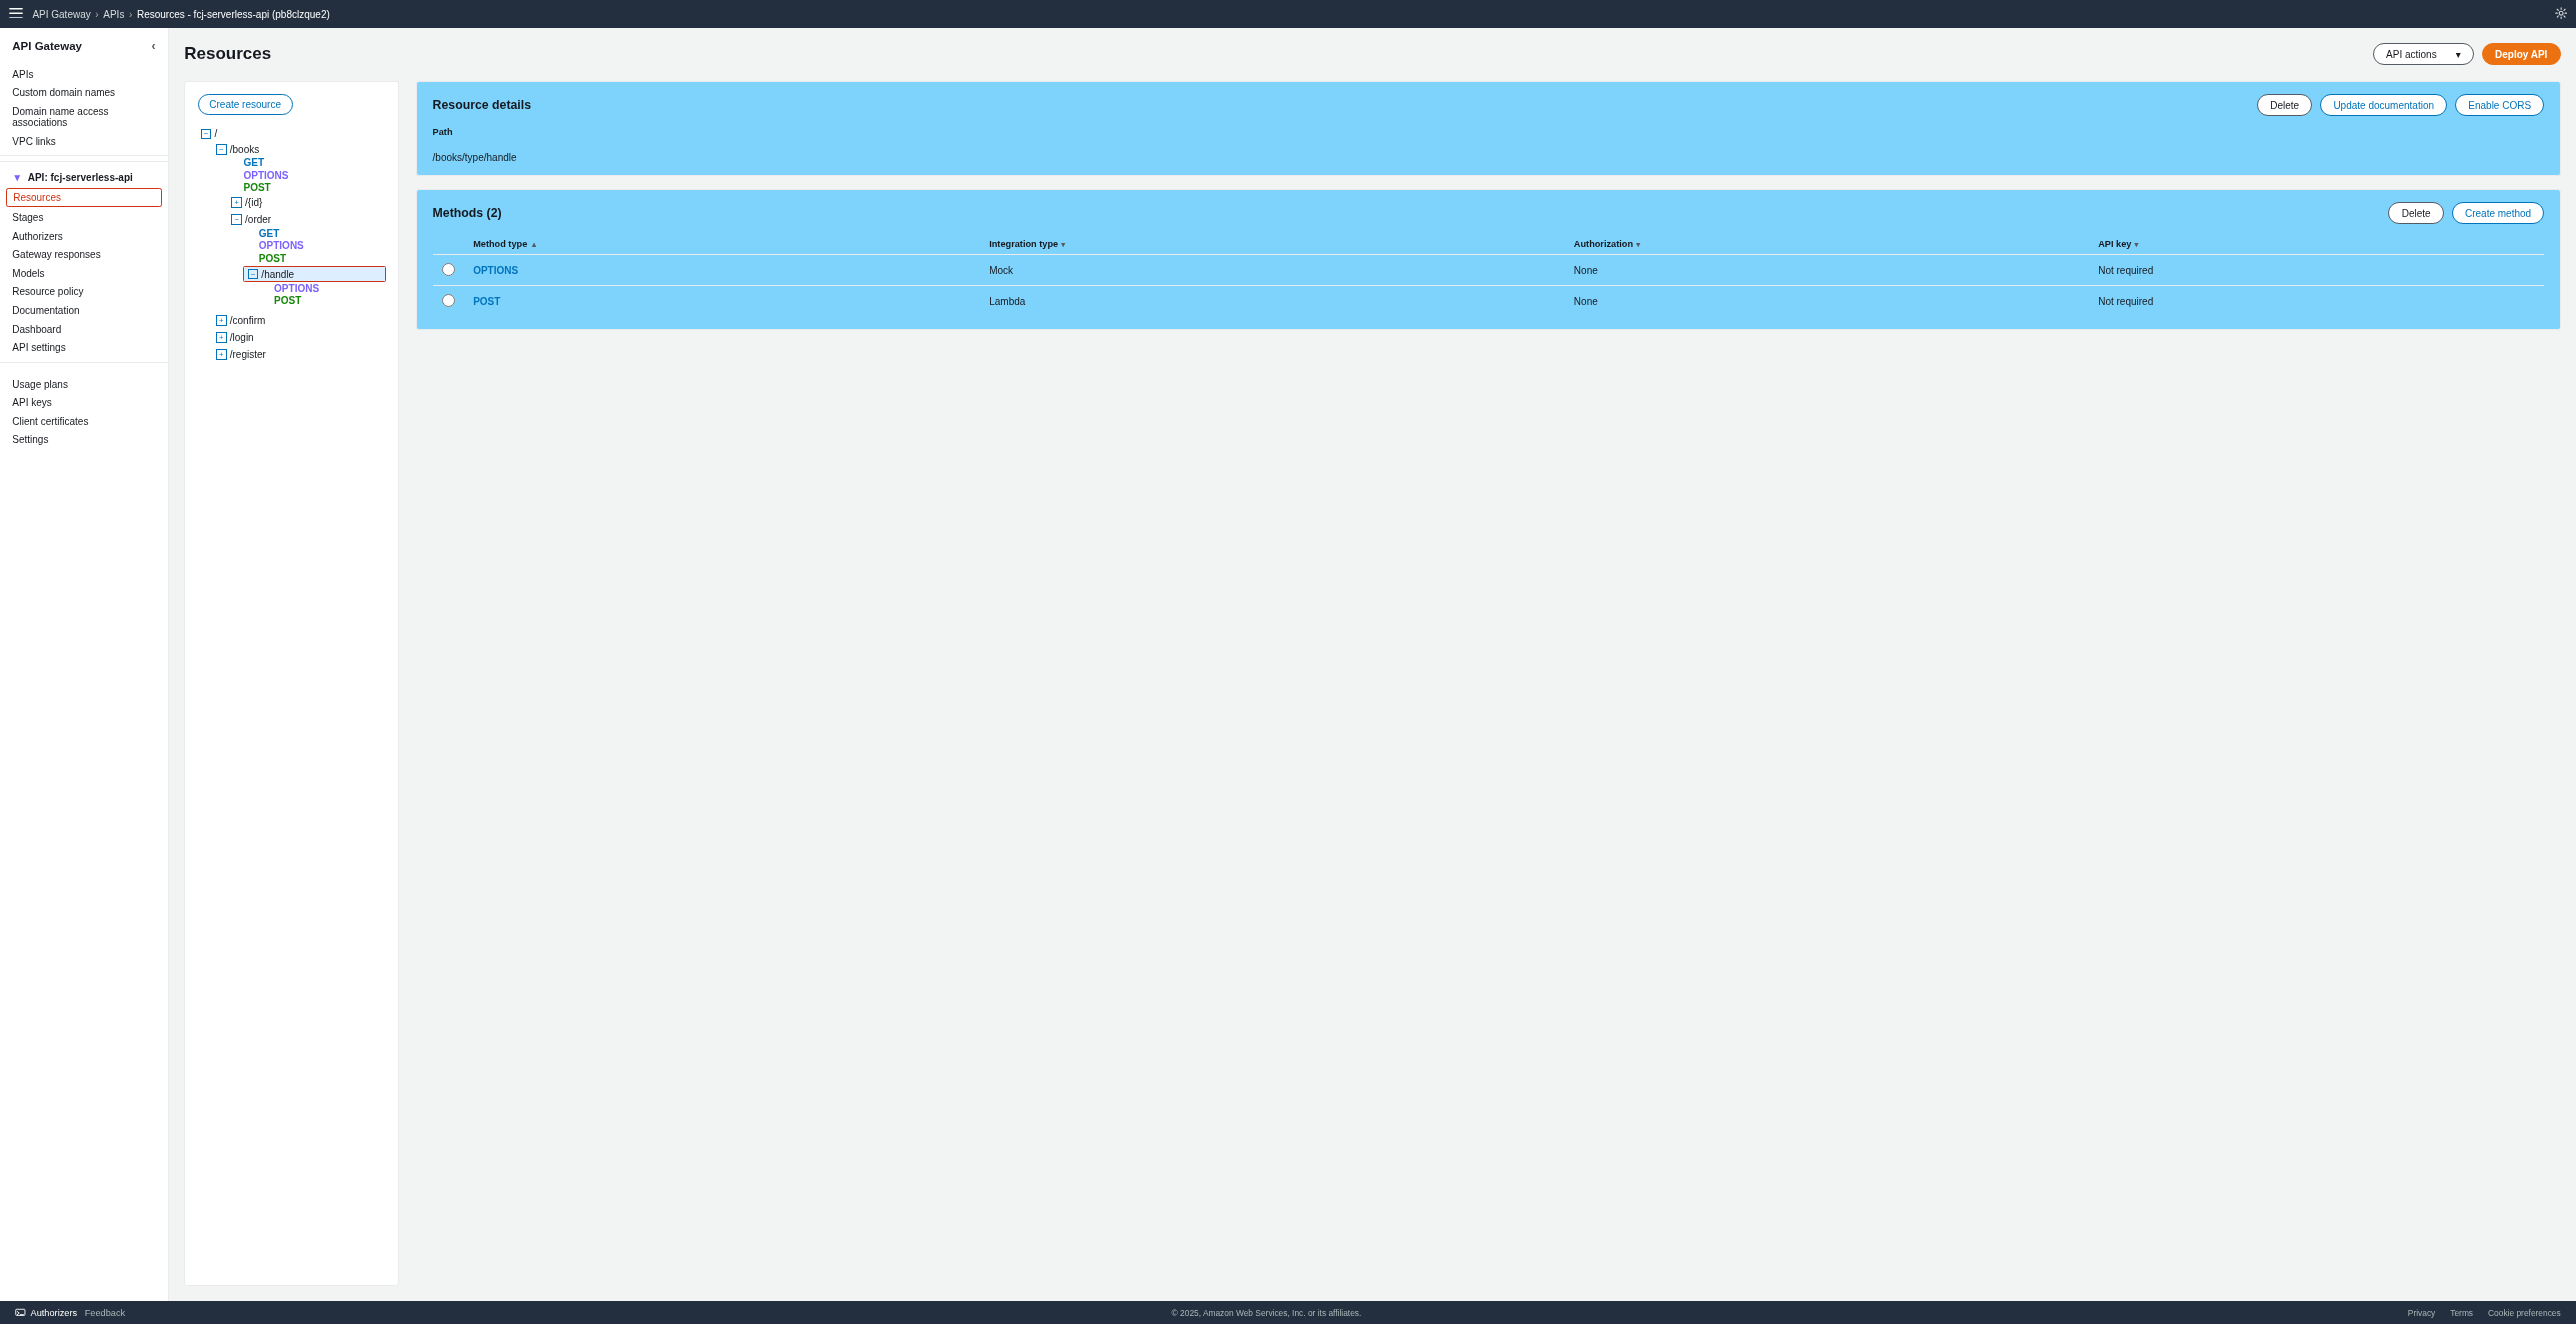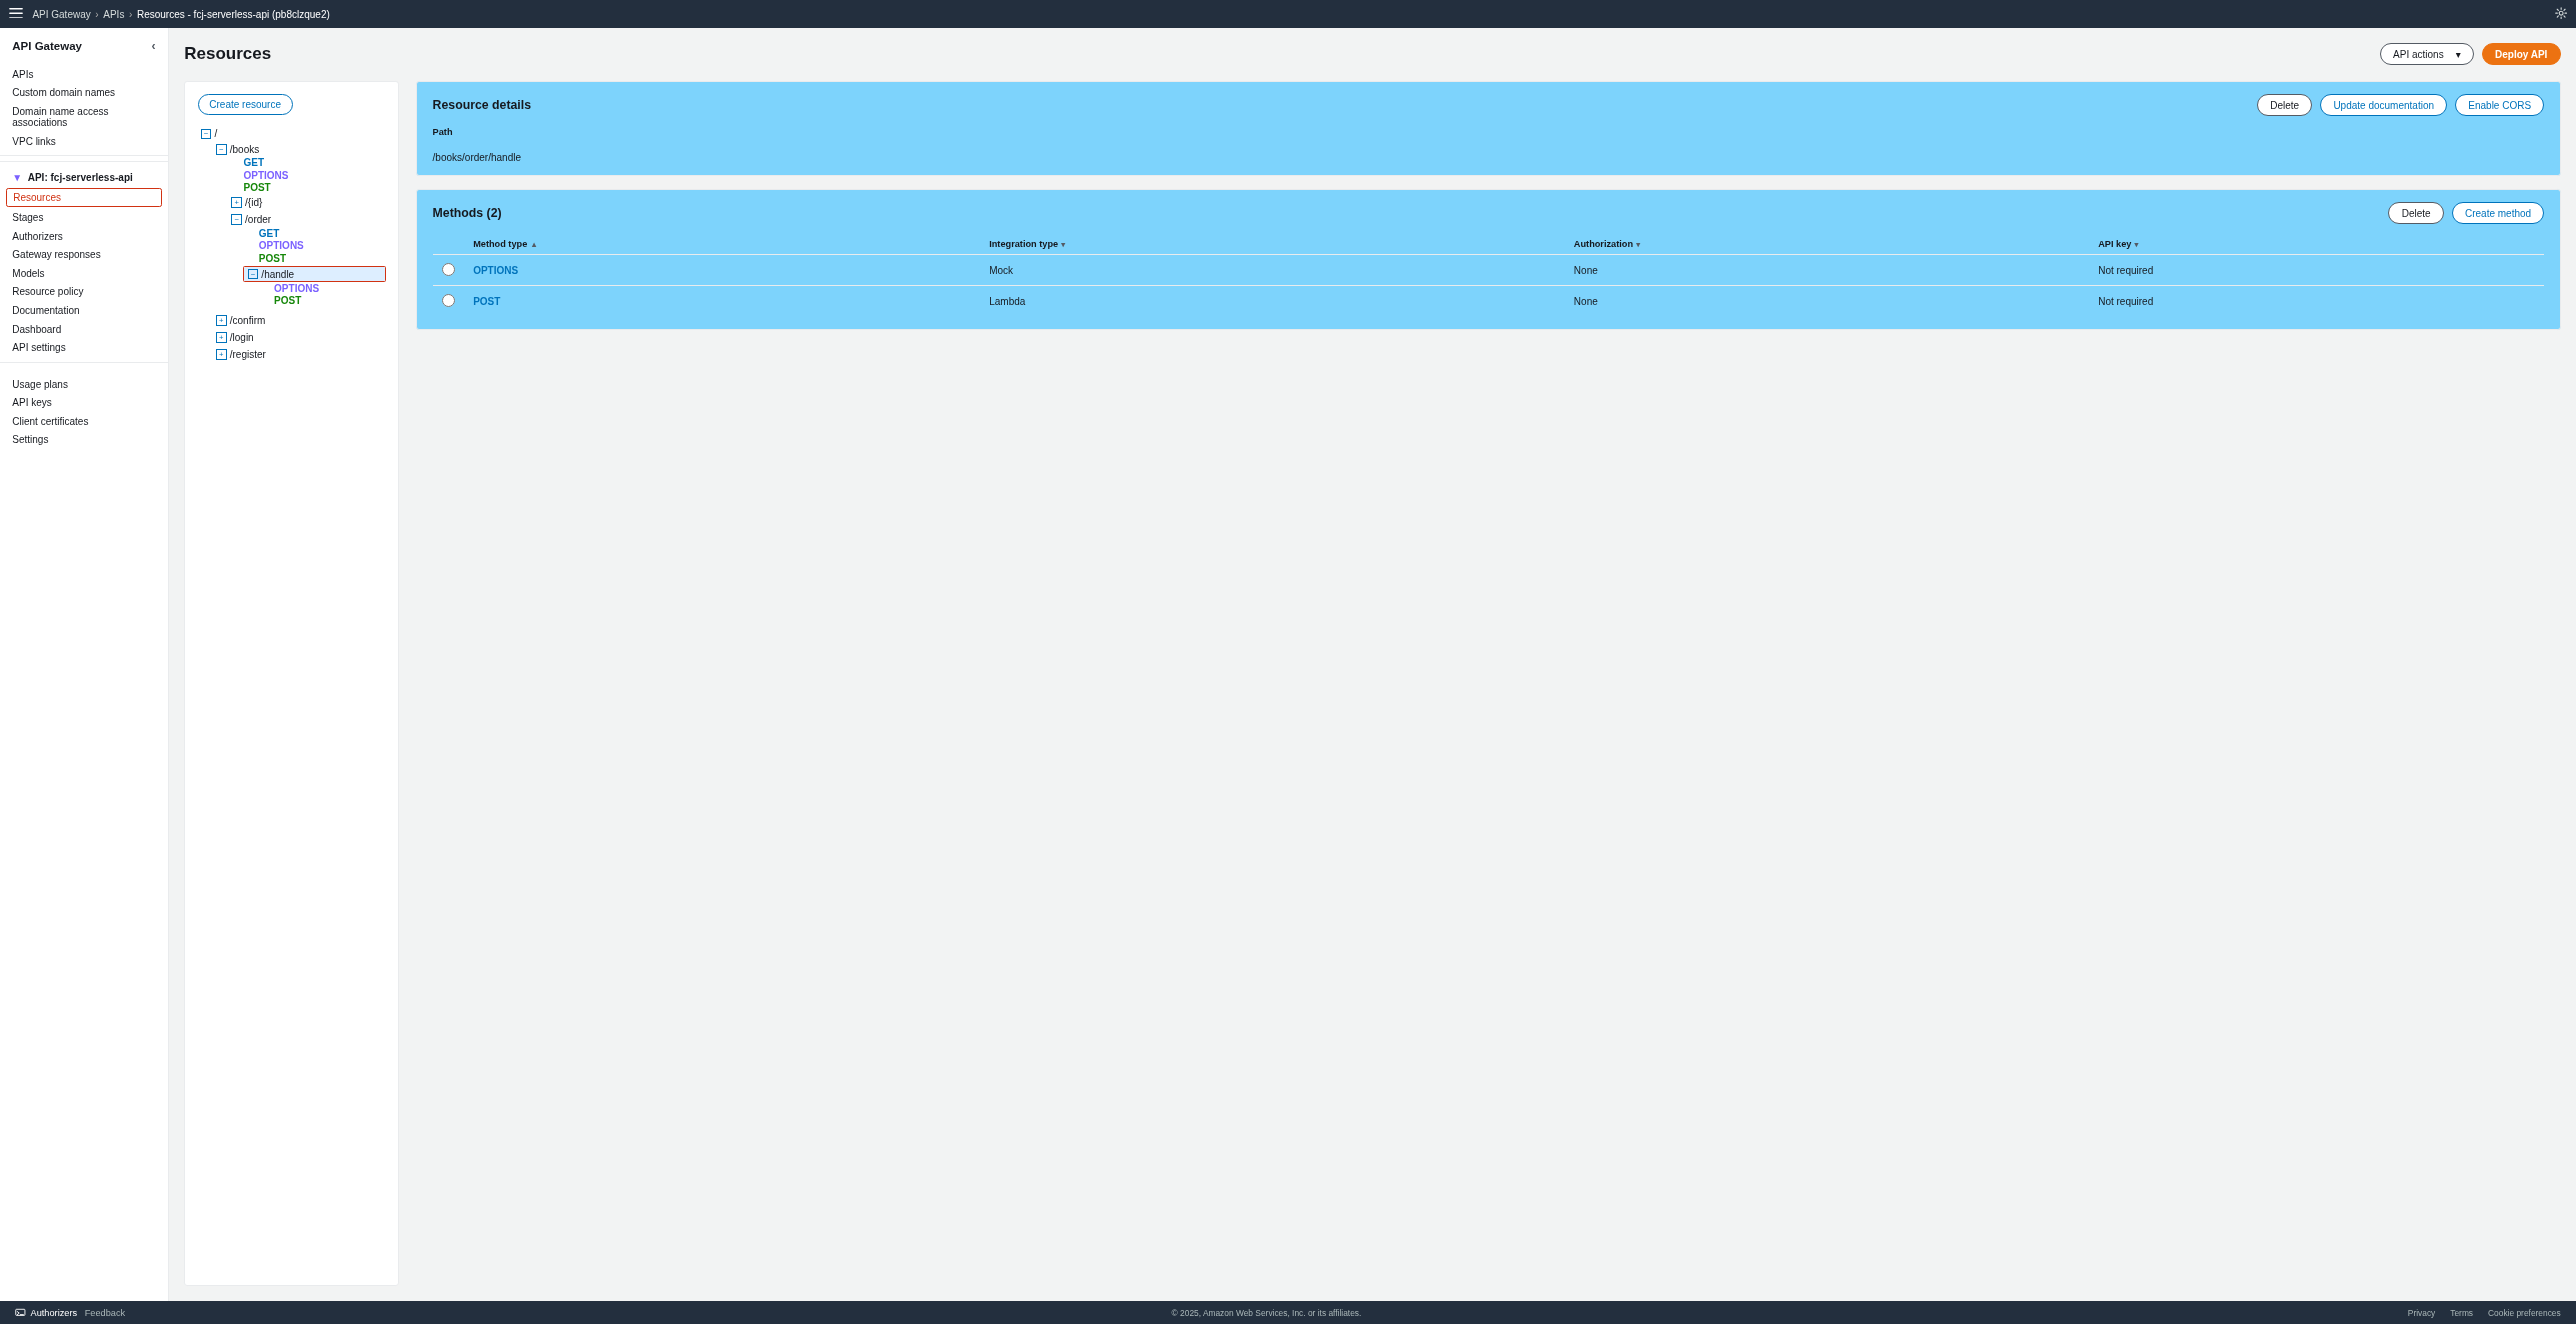--- a/index.html
+++ b/index.html
@@ -113,21 +113,21 @@
       background: #fff;
       border-color: #545b64;
       color: #16191f;
     }
     .btn-outline-blue {
       background: #fff;
       border-color: #0073bb;
       color: #0073bb;
     }
     .btn-with-arrow {
-      display: flex; align-items: center; gap: 12px;
+      display: flex; align-items: center; gap: 19px;
     }
 
     
     .two-col {
       display: flex;
       gap: 17px;
       flex: 1;
     }
 
     
@@ -457,21 +457,21 @@
             <span class="card-title">Resource details</span>
             <div style="display:flex;gap:7.7px;">
               <button class="btn btn-outline">Delete</button>
               <button class="btn btn-outline-blue">Update documentation</button>
               <button class="btn btn-outline-blue">Enable CORS</button>
             </div>
           </div>
           <div class="resource-details-grid">
             <div>
               <div class="detail-label">Path</div>
-              <div class="detail-value">/books/order/handle</div>
+              <div class="detail-value">/books/type/handle</div>
             </div>
           </div>
         </div>
 
         <div class="card">
           <div class="card-header">
             <span class="card-title">Methods (2)</span>
             <div style="display:flex;gap:7.7px;">
               <button class="btn btn-outline">Delete</button>
               <button class="btn btn-outline-blue">Create method</button>

